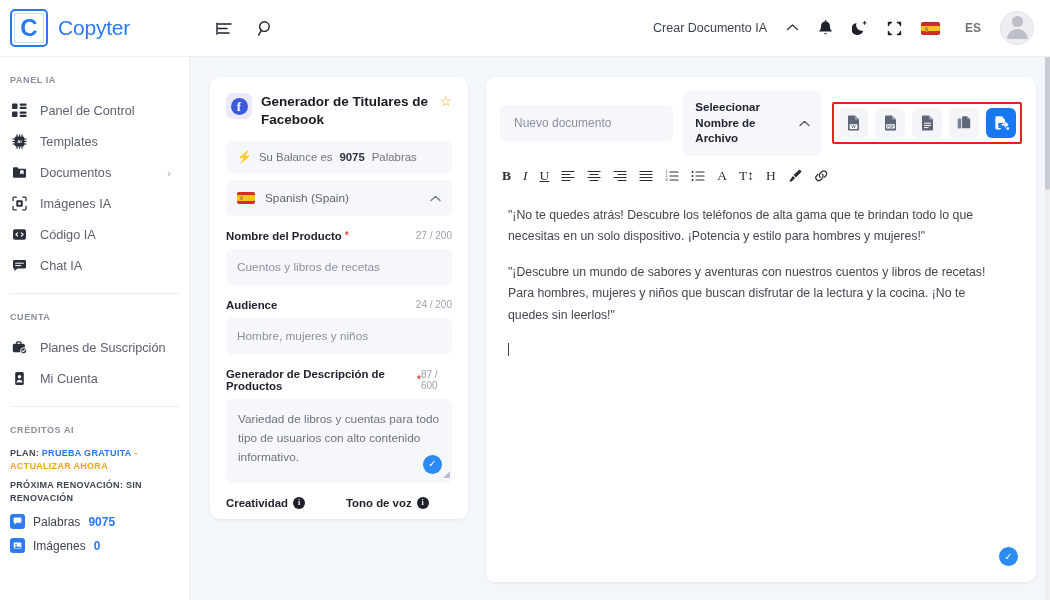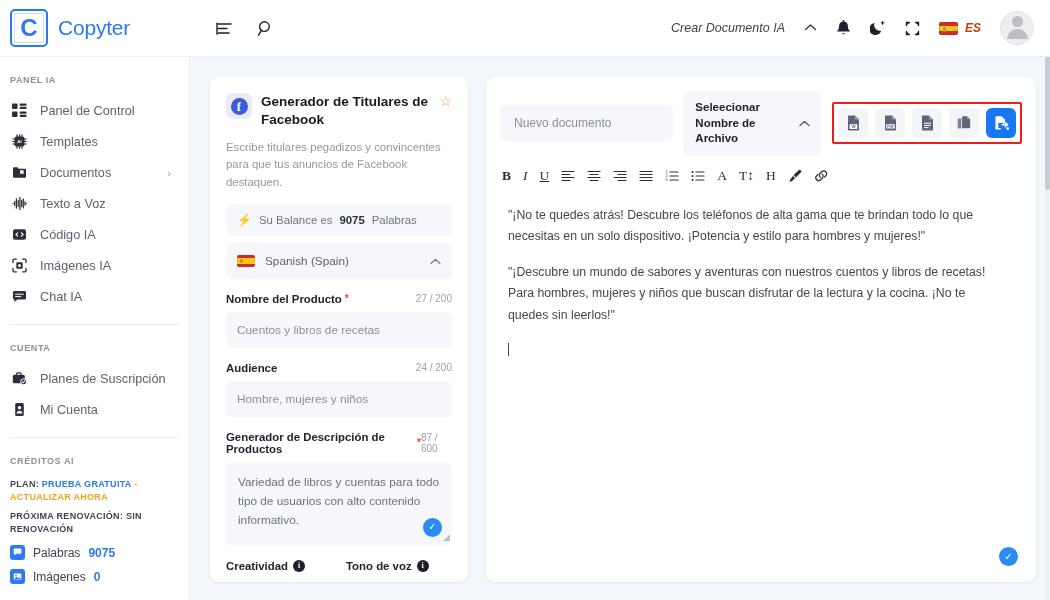--- a/index.html
+++ b/index.html
@@ -21,31 +21,31 @@
     width:38px; height:38px; border:2px solid #2979f2; border-radius:5px;
     display:flex; align-items:center; justify-content:center;
     box-shadow: inset 0 0 0 2px #ffffff, inset 0 0 0 3px #cfe0fd;
   }
   .logo-letter { font-size:24px; font-weight:700; color:#2979f2; line-height:1; }
   .brand-name { font-size:21px; font-weight:400; color:#2979f2; letter-spacing:-0.2px; }
 
   .topbar-left-icons { display:flex; align-items:center; gap:24px; margin-left:26px; }
   .ti { color:#20222b; display:flex; align-items:center; justify-content:center; cursor:pointer; }
 
-  .topbar-right { margin-left:auto; display:flex; align-items:center; gap:19px; padding-right:16px;font-style:italic; }
+  .topbar-right { margin-left:auto; display:flex; align-items:center; gap:19px; padding-right:16px; }
   .create-doc { font-size:12.5px; color:#3d4250; cursor:pointer; }
   .chev-up { color:#30343f; font-size:11px; cursor:pointer; transform:translateY(-1px); }
   .flagbox { display:flex; align-items:center; gap:7px; cursor:pointer; }
   .flag {
     width:19px; height:13px; border-radius:2px; overflow:hidden; position:relative;
     background: linear-gradient(to bottom, #d32b2b 0 25%, #f5c518 25% 75%, #d32b2b 75% 100%);
     border:1px solid rgba(0,0,0,.08);
   }
   .flag:after{ content:""; position:absolute; left:3px; top:4px; width:3px; height:5px; background:#c4903a; border-radius:1px;}
-  .lang-code { font-size:12px; font-weight:700; color:#c2410c; }
+  .lang-code { font-size:12px; font-weight:700; color:#737373;margin-left:18px; }
   .avatar {
     width:34px; height:34px; border-radius:50%; background:#eceef1; border:1px solid #e2e5e9;
     display:flex; align-items:flex-end; justify-content:center; overflow:hidden; cursor:pointer;
   }
   .avatar-inner { position:relative; width:34px; height:34px; display:flex; flex-direction:column; align-items:center; justify-content:center;}
   .avatar-inner .h { width:11px; height:11px; border-radius:50%; background:#bcbfc5; }
   .avatar-inner .b { width:21px; height:10px; border-radius:11px 11px 0 0; background:#bcbfc5; margin-top:2px; }
 
   
   .body-row { display:flex; flex:1; min-height:0; }
@@ -291,64 +291,48 @@
 
       <div class="side-item">
         <svg class="ic" width="15" height="15" viewBox="0 0 15 15">
           <path d="M1 3.2a1 1 0 011-1h3.4l1.2 1.5H13a1 1 0 011 1v7a1 1 0 01-1 1H2a1 1 0 01-1-1z" fill="#2b2f3a"></path>
           <path d="M8.2 5.2h3.4v4.2l-1.7-1.2-1.7 1.2z" fill="#ffffff"></path>
         </svg>
         <span class="side-label">Documentos</span>
         <span class="side-caret">›</span>
       </div>
 
-      <div class="side-item">
-        <svg class="ic" width="15" height="15" viewBox="0 0 15 15">
-          <g stroke="#2b2f3a" stroke-width="1.25" stroke-linecap="round">
-            <path d="M.9 7.5h.2"></path>
-              <path d="M2.7 5.5v4"></path>
-              <path d="M4.4 2.8v9.4"></path>
-            <path d="M6.2 4.4v6.2"></path>
-              <path d="M7.9 1.6v11.8"></path>
-              <path d="M9.6 4.4v6.2"></path>
-            <path d="M11.3 3.2v8.6"></path>
-              <path d="M13 5.8v3.4"></path>
-              <path d="M14.2 7.5h.1"></path>
-          </g>
-        </svg>
-        <span class="side-label">Texto a Voz</span>
-      </div>
-
-      <div class="side-item">
-        <svg class="ic" width="15" height="15" viewBox="0 0 15 15">
-          <rect x="1" y="2.2" width="13" height="10.6" rx="2" fill="#2b2f3a"></rect>
-          <g stroke="#ffffff" stroke-width="1.1" fill="none" stroke-linecap="round" stroke-linejoin="round">
-            <path d="M5.6 5.9L3.9 7.5l1.7 1.6"></path>
-              <path d="M9.4 5.9l1.7 1.6-1.7 1.6"></path>
-          </g>
-        </svg>
-        <span class="side-label">Código IA</span>
-      </div>
 
       <div class="side-item">
         <svg class="ic" width="15" height="15" viewBox="0 0 15 15">
           <g stroke="#2b2f3a" stroke-width="1.3" fill="none" stroke-linecap="round">
             <path d="M1 4.5V2.2A1 1 0 012 1.2h2.3"></path>
               <path d="M10.7 1.2H13a1 1 0 011 1v2.3"></path>
             <path d="M14 10.5v2.3a1 1 0 01-1 1h-2.3"></path>
               <path d="M4.3 13.8H2a1 1 0 01-1-1v-2.3"></path>
           </g>
           <rect x="4.3" y="4.3" width="6.4" height="6.4" rx="1.2" fill="#2b2f3a"></rect>
           <circle cx="7.5" cy="7.5" r="1.5" fill="#ffffff"></circle>
         </svg>
         <span class="side-label">Imágenes IA</span>
       </div>
 
       <div class="side-item">
         <svg class="ic" width="15" height="15" viewBox="0 0 15 15">
+          <rect x="1" y="2.2" width="13" height="10.6" rx="2" fill="#2b2f3a"></rect>
+          <g stroke="#ffffff" stroke-width="1.1" fill="none" stroke-linecap="round" stroke-linejoin="round">
+            <path d="M5.6 5.9L3.9 7.5l1.7 1.6"></path>
+              <path d="M9.4 5.9l1.7 1.6-1.7 1.6"></path>
+          </g>
+        </svg>
+        <span class="side-label">Código IA</span>
+      </div>
+
+      <div class="side-item">
+        <svg class="ic" width="15" height="15" viewBox="0 0 15 15">
           <path d="M1 3.3a1.2 1.2 0 011.2-1.2h10.6A1.2 1.2 0 0114 3.3v6a1.2 1.2 0 01-1.2 1.2H5.6L2.4 13v-2.5h-.2A1.2 1.2 0 011 9.3z" fill="#2b2f3a"></path>
           <g stroke="#ffffff" stroke-width="1" stroke-linecap="round">
             <path d="M3.6 5.2h7.8"></path>
               <path d="M3.6 7.6h5.2"></path>
           </g>
         </svg>
         <span class="side-label">Chat IA</span>
       </div>
 
       <hr>
@@ -413,21 +397,20 @@
 
       <div class="form-card">
         <div class="form-title-row">
           <span class="fb-badge">
             <span class="fb-circle">f</span>
           </span>
           <span class="form-title">Generador de Titulares de Facebook</span>
           <span class="star">☆</span>
         </div>
 
-        <div class="form-desc">Escribe titulares pegadizos y convincentes para que tus anuncios de Facebook destaquen.</div>
 
         <div class="balance">
           <span class="bolt">⚡</span>
           <span>Su Balance es</span>
           <b>9075</b>
           <span>Palabras</span>
         </div>
 
         <div class="select-box">
           <span class="sel-flag"></span>

